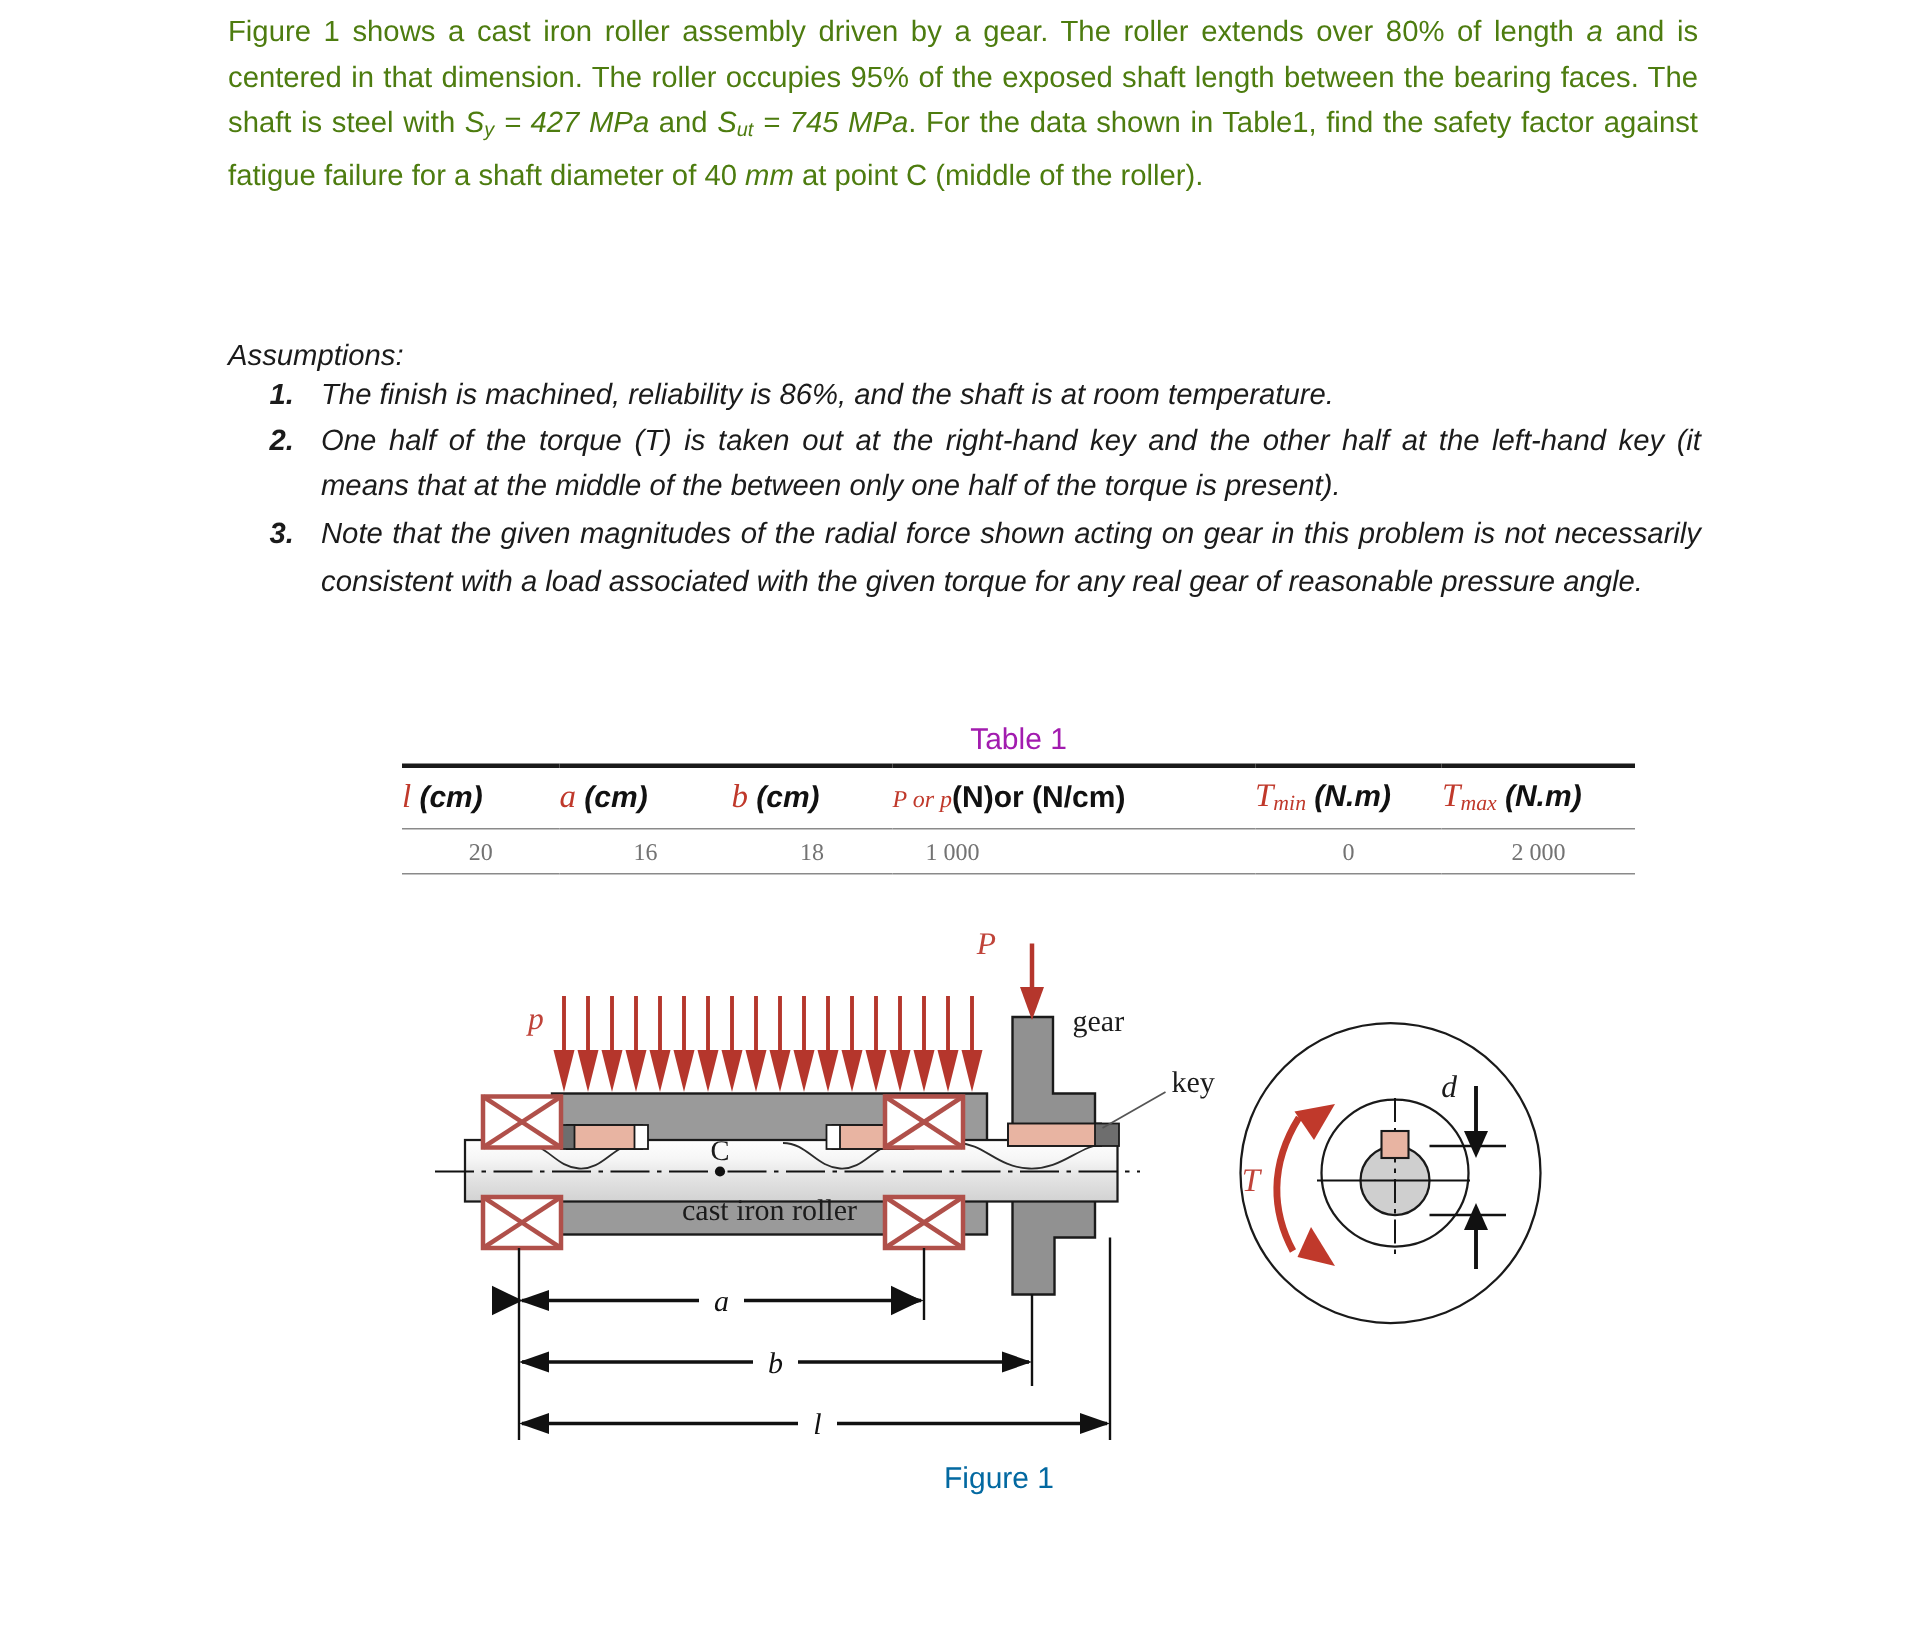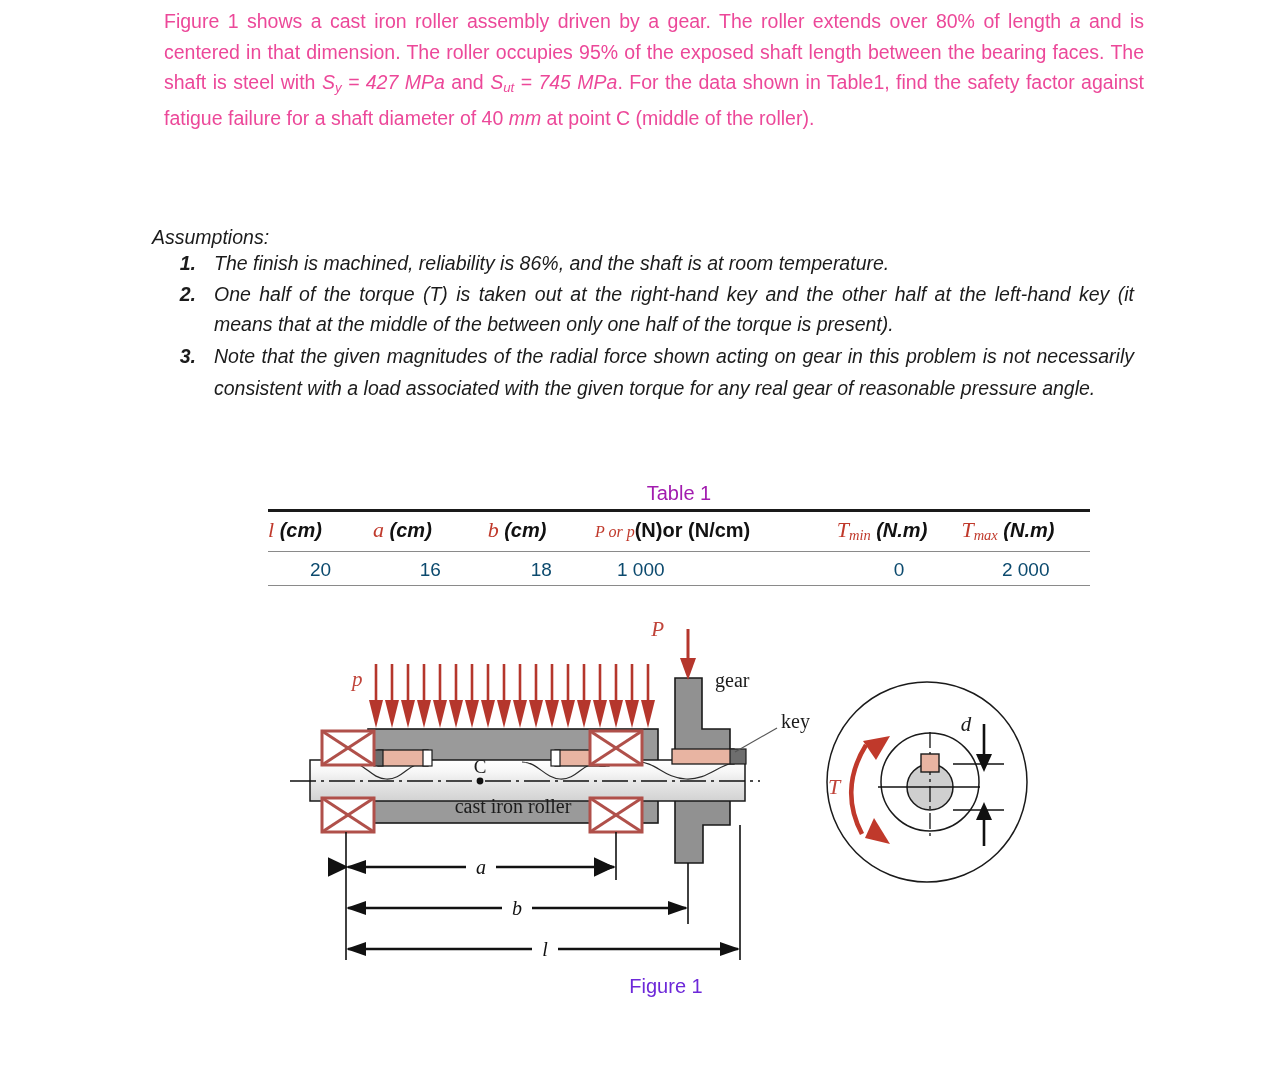--- a/index.html
+++ b/index.html
@@ -4,23 +4,23 @@
 <style>
   html,body{margin:0;padding:0;background:#ffffff;}
   body{
     width:1284px;height:1090px;position:relative;overflow:hidden;
     font-family:"Liberation Sans",sans-serif;color:#161616;
   }
   .page{position:absolute;inset:0;}
 
   
   .prose{
-    position:absolute;left:164px;top:6px;width:980px;
+    position:absolute;left:152px;top:6px;width:980px;
     font-size:19.5px;line-height:30.5px;text-align:justify;
-    color:#ec4899;
+    color:#4d7c0f;
   }
   .prose .it{font-style:italic;}
   .prose sub{font-size:0.68em;font-style:italic;vertical-align:-0.22em;}
 
   .assume{
     position:absolute;left:152px;top:190px;width:980px;
     font-size:19.5px;line-height:30px;font-style:italic;color:#1b1b1b;margin-top:32px;
   }
   .alist{
     position:absolute;left:152px;top:248px;width:982px;
@@ -43,30 +43,30 @@
     padding:5px 0 7px 0;font-weight:400;white-space:nowrap;
     font-family:"Liberation Serif",serif;font-size:22px;
     font-style:italic;color:#161616;text-align:left;
   }
   .tbl .sym{color:#c0392b;font-style:italic;font-family:"Liberation Serif",serif;}
   .tbl .sym.small{font-size:16px;}
   .tbl .sym sub{font-size:0.66em;vertical-align:-0.2em;font-style:italic;}
   .tbl .unit{color:#111;font-style:italic;font-family:"Liberation Sans",sans-serif;font-size:20px;font-weight:600;}
   .tbl .unit.plain{font-style:normal;}
   .tbl td{
-    padding:7px 0 4px 0;font-size:19px;color:#0c4a6e;text-align:center;
-    font-family:Liberation Sans, sans-serif;border-bottom:1.5px solid #8a8a8a;
+    padding:7px 0 4px 0;font-size:16px;color:#737373;text-align:center;
+    font-family:Liberation Serif, serif;border-bottom:1.5px solid #8a8a8a;
   }
   .tbl td.l{text-align:left;}
 
   
   .fig{position:absolute;left:290px;top:612px;width:770px;height:400px;}
   .figcap{
     position:absolute;left:0;right:0;top:975px;text-align:center;
-    font-size:20px;color:#6d28d9;padding-left:48px;
+    font-size:20px;color:#0369a1;padding-left:48px;
   }
   .fig svg{display:block;}
 </style>
 </head>
 <body>
 
 <div class="page">
 
   <div class="prose">
     <span>Figure 1 shows a cast iron roller assembly driven by a gear. The roller extends over 80% of length </span><span class="it">a</span><span> and is centered in that dimension. The roller occupies 95% of the exposed shaft length between the bearing faces. The shaft is steel with </span><span class="it">S</span><sub>y</sub><span class="it"> = 427 MPa</span><span> and </span><span class="it">S</span><sub>ut</sub><span class="it"> = 745 MPa</span><span>. For the data shown in Table1, find the safety factor against fatigue failure for a shaft diameter of 40 </span><span class="it">mm</span><span> at point C (middle of the roller).</span>

